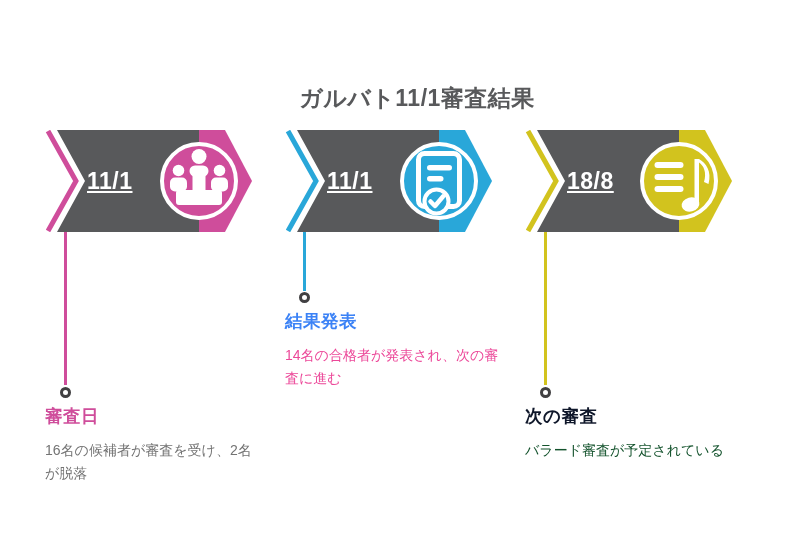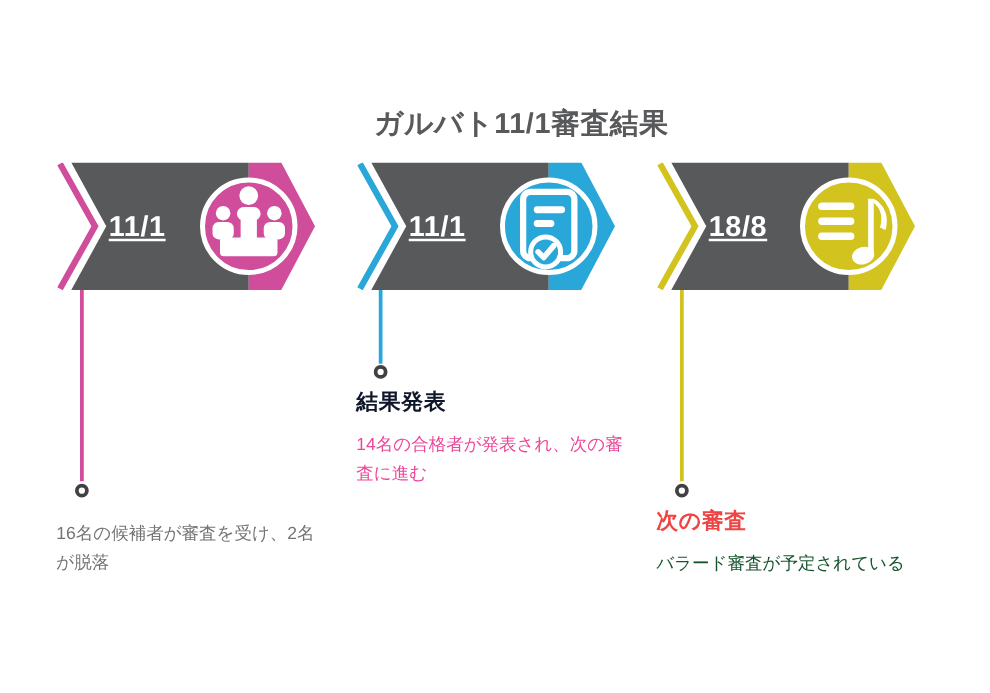--- a/index.html
+++ b/index.html
@@ -143,24 +143,25 @@
 
   <div class="connector conn-1" style="background-color: rgb(207, 77, 155);"></div>
   <div class="connector conn-2" style="background-color: rgb(41, 167, 217);"></div>
   <div class="connector conn-3" style="background-color: rgb(210, 195, 30);"></div>
 
   <div class="marker mark-1" style="border-color: rgb(65, 64, 66);"></div>
   <div class="marker mark-2" style="border-color: rgb(65, 64, 66);"></div>
   <div class="marker mark-3" style="border-color: rgb(65, 64, 66);"></div>
 
   <div class="text-block tb-1">
+    <h3 style="color: rgb(207, 77, 155);">審査日</h3>
     <p style="color: #737373;">16名の候補者が審査を受け、2名が脱落</p>
   </div>
   <div class="text-block tb-2">
-    <h3 style="color: #0f172a;">結果発表</h3>
+    <h3 style="color: #3b82f6;">結果発表</h3>
     <p style="color: #ec4899;">14名の合格者が発表され、次の審査に進む</p>
   </div>
   <div class="text-block tb-3">
-    <h3 style="color: #ef4444;">次の審査</h3>
+    <h3 style="color: #0f172a;">次の審査</h3>
     <p style="color: #14532d;">バラード審査が予定されている</p>
   </div>
 
 </div>
 
 </body></html>

